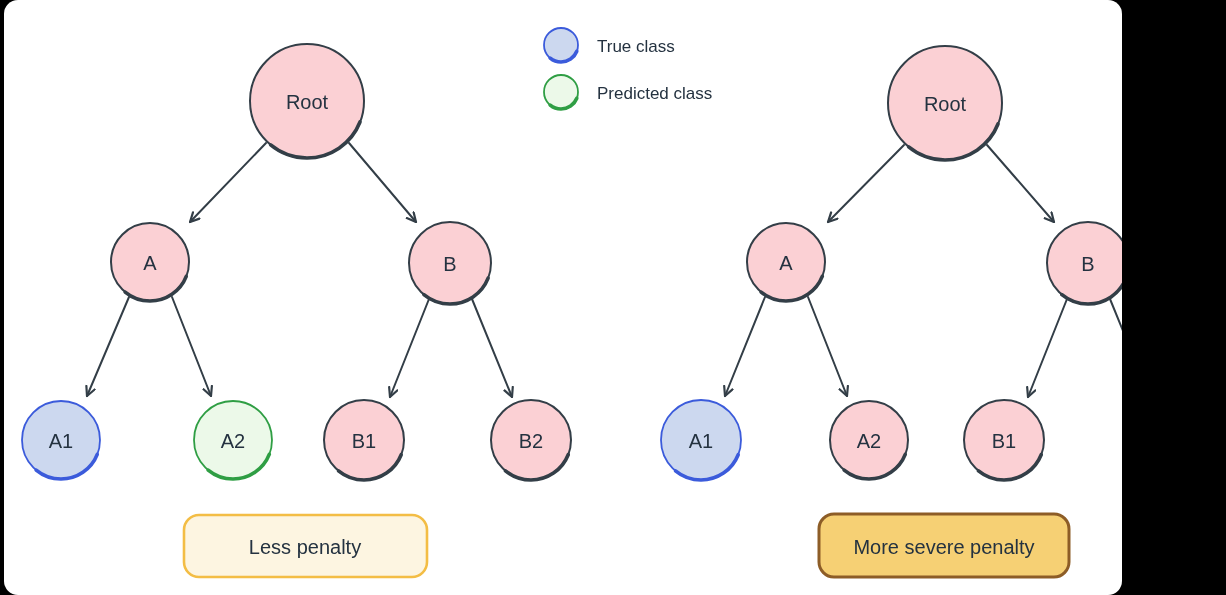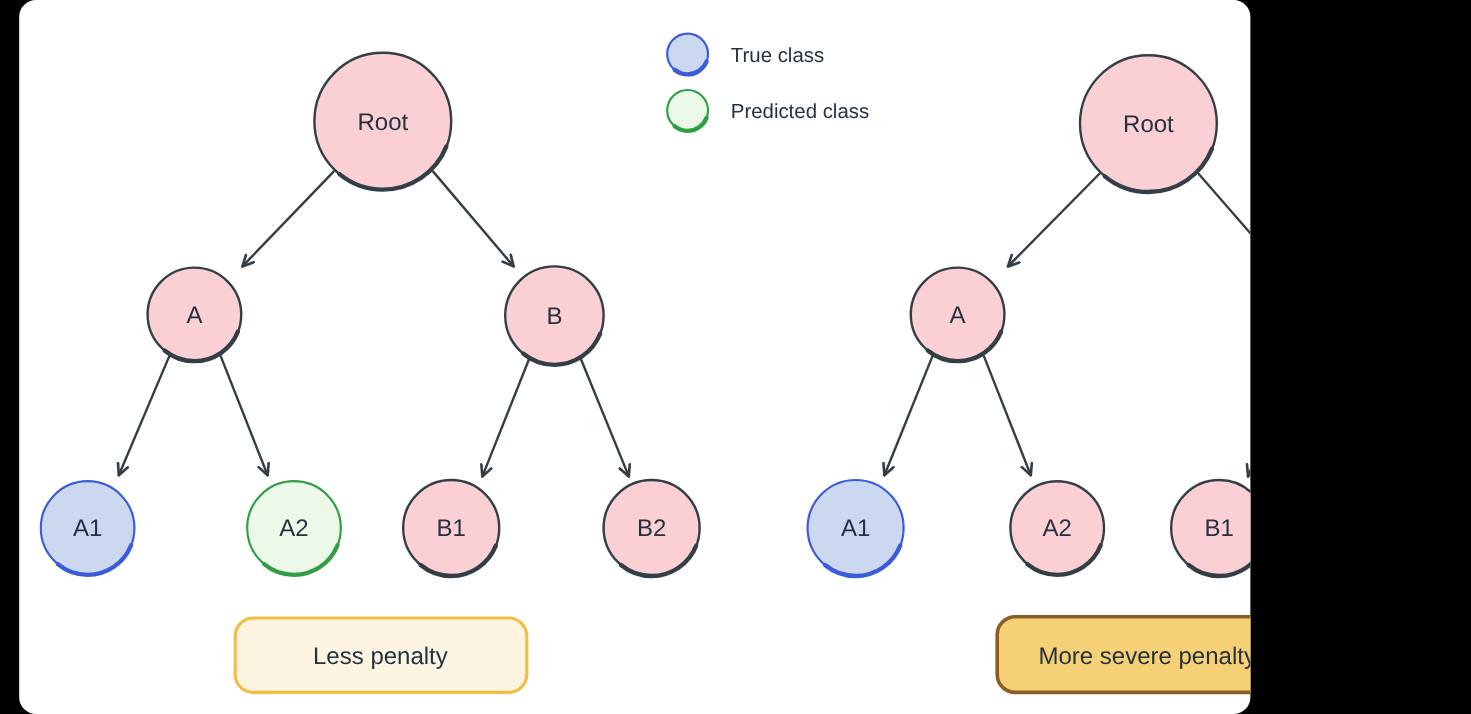--- a/index.html
+++ b/index.html
@@ -1,21 +1,21 @@
 <!DOCTYPE html>
 <html style="--node-fill-pink: #fbd0d4; --node-stroke-dark: #333e47; --true-fill: #ccd8ef; --true-stroke: #3b5bdb; --predicted-fill: #ecf9e9; --predicted-stroke: #2f9e44; --caption-light-fill: #fdf5e1; --caption-light-border: #f3bd45; --caption-strong-fill: #f6d074; --caption-strong-border: #8d5d27; --text: #243240; --canvas-bg: #ffffff; --outer-bg: #000000;"><head>
 <meta charset="utf-8">
 <style>
   html, body { margin: 0; padding: 0; background: var(--outer-bg, #000); }
   body {
     width: 1226px; height: 595px; overflow: hidden;
     font-family: "Liberation Sans", "DejaVu Sans", sans-serif;
   }
   .canvas {
-    position: absolute; left: 16px; top: 0; width: 1026px; height: 595px;
+    position: absolute; left: 4px; top: 0; width: 1118px; height: 595px;
     background: var(--canvas-bg, #fff); border-radius: 14px; overflow: hidden;
   }
   svg { display: block; }
 
   .edge { stroke: var(--node-stroke-dark); stroke-width: 2; fill: none; stroke-linecap: round; }
   .arrow-head-path { stroke: var(--node-stroke-dark); stroke-width: 2.2; fill: none;
     stroke-linecap: round; stroke-linejoin: round; }
 
   .n-default  { fill: var(--node-fill-pink);  stroke: var(--node-stroke-dark); stroke-width: 2; }
   .n-true     { fill: var(--true-fill);       stroke: var(--true-stroke);      stroke-width: 1.8; }

